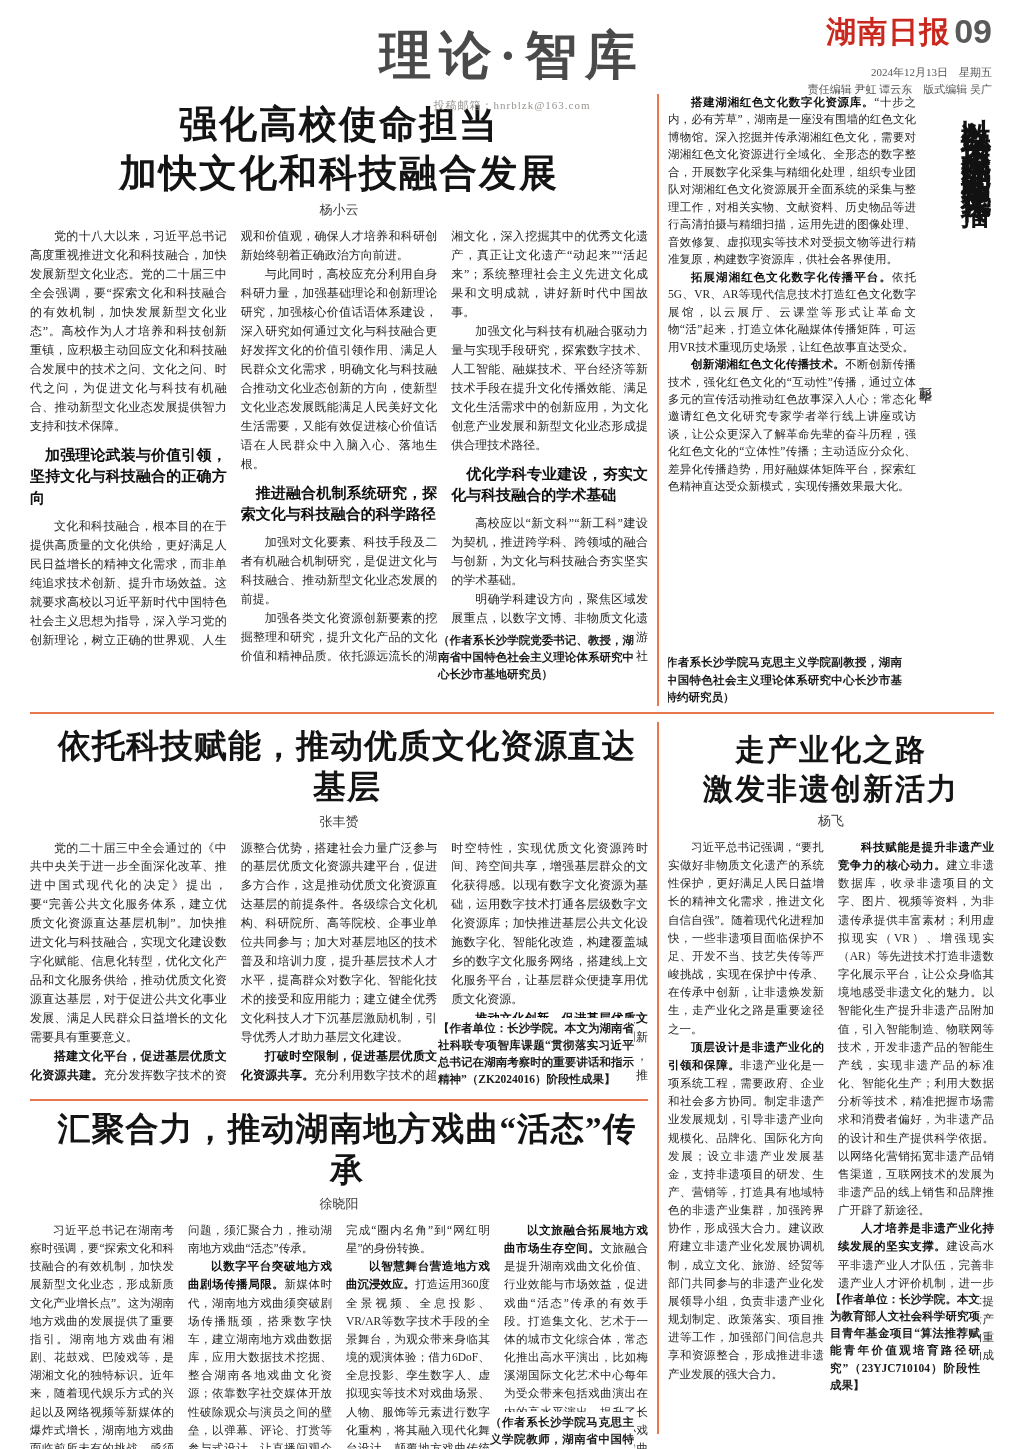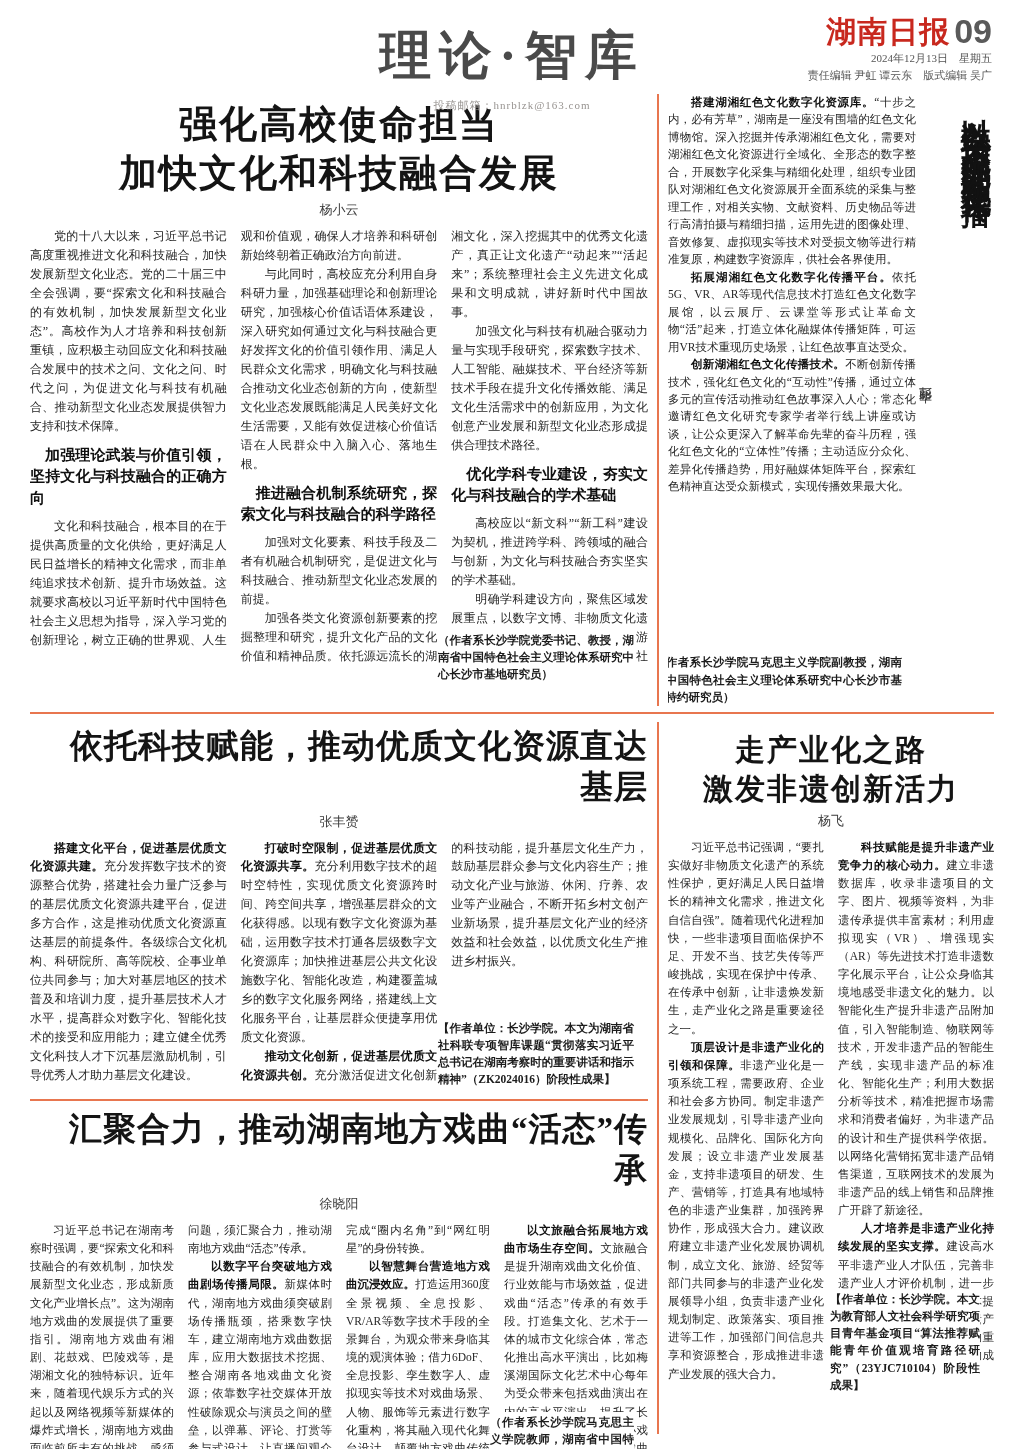--- a/index.html
+++ b/index.html
@@ -13,21 +13,21 @@
   .hdr-center{position:absolute;left:0;right:0;top:0;text-align:center;}
   .section-title{
     font-size:52px;font-weight:bold;color:#4a4a4a;letter-spacing:8px;
     line-height:1.0;margin:16px;font-family:"Liberation Serif",serif;
   }
   .email{font-size:11px;color:#979390;margin-top:4px;letter-spacing:1px;}
   .hdr-right{position:absolute;right:2px;top:2px;text-align:right;}
   .brand-row{display:flex;align-items:flex-end;justify-content:flex-end;gap:4px;}
   .brand{font-size:30px;font-weight:bold;color:#c8281e;letter-spacing:1px;line-height:1;}
   .pageno{font-size:34px;font-weight:bold;color:#5a5a5a;line-height:0.9;font-family:"Liberation Sans",sans-serif;}
-  .dateline{font-size:11px;color:#555;margin-top:4px;}
+  .dateline{font-size:11px;color:#555;margin-top:18px;}
   .editors{font-size:11px;color:#555;margin-top:2px;}
   
   .byline{text-align:center;font-size:13px;color:#3a3a3a;margin:4px 0 8px 0;}
   .article-body{
     column-gap:14px;column-fill:auto;overflow:hidden;position:relative;
     font-size:12px;line-height:1.58;text-align:justify;color:#262626;
   }
   .para{margin:0;text-indent:2em;}
   .lead-in{font-weight:bold;color:#111;}
   .subhead{
@@ -56,21 +56,21 @@
   .red-title{
     position:absolute;right:0;top:0;writing-mode:vertical-rl;
     font-size:30px;font-weight:bold;color:#121212;letter-spacing:5px;line-height:1.2;
     height:100%;
   }
   
   .hsep{border:none;border-top:2px solid #e8764f;margin:6px 0 8px 0;}
   
   .section-bottom{display:flex;height:712px;}
   .bottom-left{width:618px;}
-  .mid-title{margin:4px 0 0 16px;text-align:right;font-weight:bold;color:#141414;
+  .mid-title{margin:4px 0 0 16px;text-align:center;font-weight:bold;color:#141414;
     font-size:33px;line-height:1.25;letter-spacing:1px;}
   .grass-body{column-count:3;height:250px;}
   .hsep-left{border:none;border-top:2px solid #e8764f;margin:10px 0 8px 0;}
   .opera-body{column-count:4;height:262px;font-size:11.5px;}
   .bottom-right{flex:1;padding-left:9px;border-left:2px solid #e8764f;margin-left:9px;}
   .her-title{margin:8px 0 0 0;text-align:center;font-weight:bold;color:#141414;
     font-size:30px;line-height:1.3;letter-spacing:2px;}
   .her-body{column-count:2;height:556px;font-size:11.5px;}
 </style>
 </head>
@@ -137,20 +137,21 @@
   <hr class="hsep">
 
   <div class="section-bottom">
 
     <div class="bottom-left">
 
       <div>
         <h1 class="mid-title">依托科技赋能，推动优质文化资源直达基层</h1>
         <div class="byline">张丰赟</div>
         <div class="article-body grass-body">
+          <p class="para">党的二十届三中全会通过的《中共中央关于进一步全面深化改革、推进中国式现代化的决定》提出，要“完善公共文化服务体系，建立优质文化资源直达基层机制”。加快推进文化与科技融合，实现文化建设数字化赋能、信息化转型，优化文化产品和文化服务供给，推动优质文化资源直达基层，对于促进公共文化事业发展、满足人民群众日益增长的文化需要具有重要意义。</p>
             <p class="para"><strong class="lead-in">搭建文化平台，促进基层优质文化资源共建。</strong>充分发挥数字技术的资源整合优势，搭建社会力量广泛参与的基层优质文化资源共建平台，促进多方合作，这是推动优质文化资源直达基层的前提条件。各级综合文化机构、科研院所、高等院校、企事业单位共同参与；加大对基层地区的技术普及和培训力度，提升基层技术人才水平，提高群众对数字化、智能化技术的接受和应用能力；建立健全优秀文化科技人才下沉基层激励机制，引导优秀人才助力基层文化建设。</p>
             <p class="para"><strong class="lead-in">打破时空限制，促进基层优质文化资源共享。</strong>充分利用数字技术的超时空特性，实现优质文化资源跨时间、跨空间共享，增强基层群众的文化获得感。以现有数字文化资源为基础，运用数字技术打通各层级数字文化资源库；加快推进基层公共文化设施数字化、智能化改造，构建覆盖城乡的数字文化服务网络，搭建线上文化服务平台，让基层群众便捷享用优质文化资源。</p>
             <p class="para"><strong class="lead-in">推动文化创新，促进基层优质文化资源共创。</strong>充分激活促进文化创新的科技动能，提升基层文化生产力，鼓励基层群众参与文化内容生产；推动文化产业与旅游、休闲、疗养、农业等产业融合，不断开拓乡村文创产业新场景，提升基层文化产业的经济效益和社会效益，以优质文化生产推进乡村振兴。</p>
             <div class="attribution-overlay" style="width:196px;">【作者单位：长沙学院。本文为湖南省社科联专项智库课题“贯彻落实习近平总书记在湖南考察时的重要讲话和指示精神”（ZK2024016）阶段性成果】</div>
         </div>
       </div>
 
       <hr class="hsep-left">
 
       <div>

